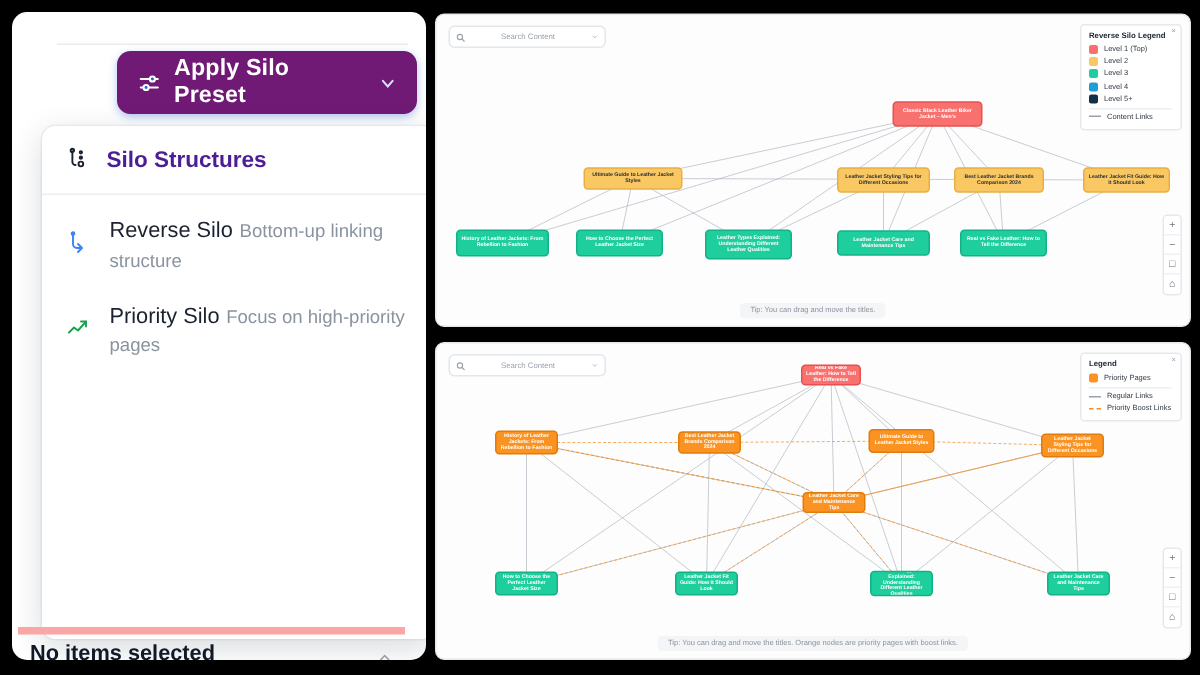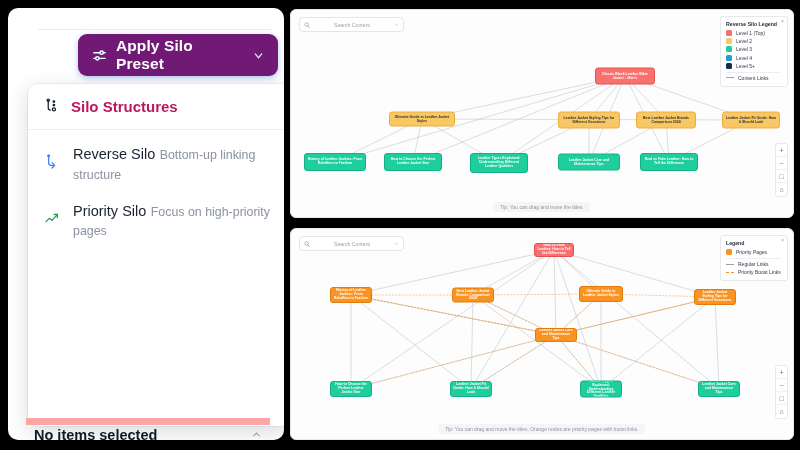--- a/index.html
+++ b/index.html
@@ -44,35 +44,35 @@
     width: 262px; height: 342px;
     background: #fff;
     border-radius: 9px;
     box-shadow: 0 6px 22px rgba(15,23,42,.16), 0 0 0 1px rgba(15,23,42,.05);
     overflow: hidden;
   }
   .menu-head {
     height: 46px; display: flex; align-items: center; gap: 10px;
     padding: 0 16px; border-bottom: 1px solid #eceff2;
   }
-  .menu-head .t { font-size: 15px; font-weight: 700; color: #be185d; text-align: right; }
+  .menu-head .t { font-size: 15px; font-weight: 700; color: #4c1d95; text-align: right; }
   .menu-list { padding: 6px 0 0 0; }
   .menu-item {
     display: flex; align-items: flex-start; gap: 11px;
     padding: 9px 16px 10px 14px;
     cursor: pointer;
   }
   .mi-ico { flex: none; width: 20px; padding-top: 9px; display:flex; justify-content:center;}
   .mi-txt { min-width: 0; }
   .mi-title { font-size: 14.5px; font-weight: 400; color: #1a2230; line-height: 1.35; }
   .mi-sub { font-size: 12.4px; color: #8a93a0; line-height: 1.3; margin-top: 1px; }
   .lc-footer {
-    position: absolute; left: 18px; bottom: -4px; right: 14px; height: 26px;
-    display: flex; align-items: center; justify-content: space-between;
-    border-top: 7px solid #fca5a5; padding: 0 8px;
+    position: absolute; left: 4px; bottom: -4px; right: 14px; height: 26px;
+    display: flex; align-items: flex-end; justify-content: space-between;
+    border-top: 5px solid #fca5a5; padding: 0 8px;
   }
   .lc-footer .ft { font-size: 14.5px; font-weight: 700; color: #111827; }
 
   
   .panel {
     position: absolute; left: 290px; width: 504px;
     background: #fdfdfd; border: 1px solid #e6e8ec; border-radius: 6px;
     overflow: hidden;
   }
   #panel-top { top: 9px; height: 209px; }

